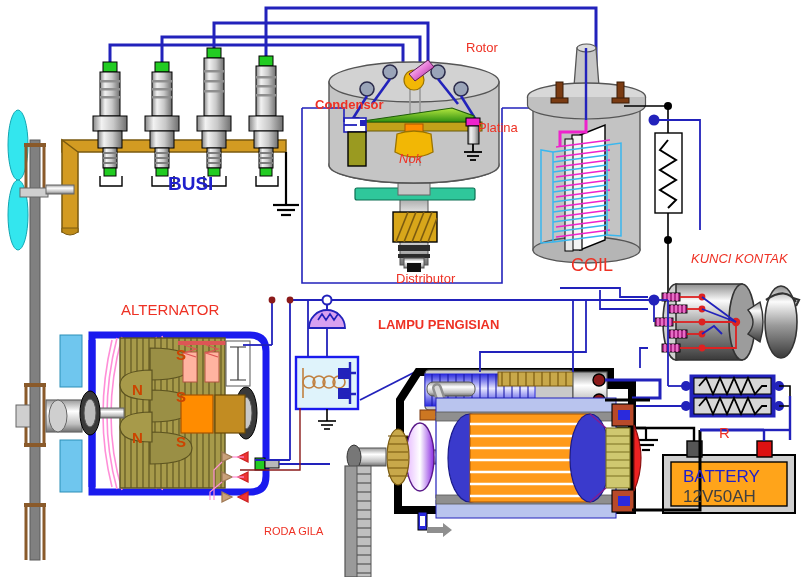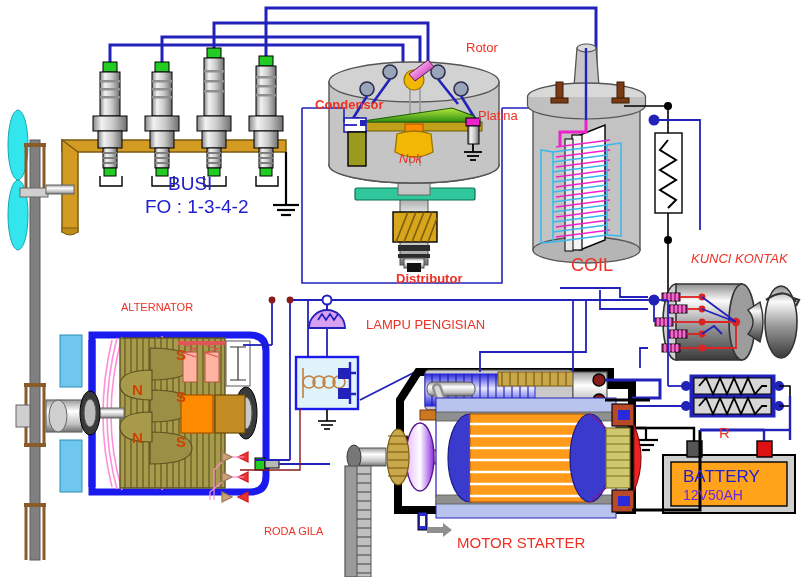--- a/index.html
+++ b/index.html
@@ -2,21 +2,21 @@
 <html><head>
 <meta charset="utf-8">
 <style>
   html,body{margin:0;padding:0;background:#ffffff;}
   body{width:808px;height:577px;overflow:hidden;
        font-family:"Liberation Sans", sans-serif;}
   #stage{position:relative;width:808px;height:577px;background:#fff;}
   #stage svg{position:absolute;left:0;top:0;}
   .lbl{position:absolute;white-space:nowrap;}
   .lbl-red{color:#ee3124;font-size:13px;}
-  .lbl-blue{color:#2020cc;font-size:19px;font-weight:normal;}
+  .lbl-blue{color:#2020cc;font-size:19px;font-weight:bold;}
 </style>
 </head>
 <body>
 
 <div id="stage">
 
 <svg width="808" height="577" viewBox="0 0 808 577">
   <defs>
     <linearGradient id="gMetalV" x1="0" y1="0" x2="1" y2="0">
       <stop offset="0%" stop-color="#888"></stop>
@@ -737,29 +737,27 @@
     <path d="M648,297 L620,297 L620,288 L560,288"></path>
     <path d="M648,309 L600,309 L600,290"></path>
     <path d="M648,348 L640,348 L640,368"></path>
   </g>
   <circle cx="654" cy="300" r="5.5" fill="#2222bb"></circle>
 
 </svg>
 
 <div class="lbl lbl-red" style="left:466px; top:40px;">Rotor</div>
 <div class="lbl lbl-red" style="left:315px; top:97px;font-weight:bold;">Condensor</div>
-<div class="lbl lbl-red" style="left:478px; top:108px;">Platina</div>
+<div class="lbl lbl-red" style="left:478px; top:120px;">Platina</div>
 <div class="lbl lbl-red" style="left:399px; top:151px;font-style:italic;">Nok</div>
 <div class="lbl lbl-blue" style="left:168px; top:173px;">BUSI</div>
-<div class="lbl lbl-blue" style="left:145px; top:196px;">FO : 1-3-4-2</div>
-<div class="lbl lbl-red" style="left:396px; top:271px;font-weight:bold;">Distributor</div>
+<div class="lbl lbl-red" style="left:396px; top:271px;">Distributor</div>
 <div class="lbl lbl-red" style="left:571px; top:255px; font-size:18px;">COIL</div>
 <div class="lbl lbl-red" style="left:691px; top:251px;font-style:italic;">KUNCI KONTAK</div>
-<div class="lbl lbl-red" style="left:121px; top:301px; font-size:11px;">ALTERNATOR</div>
-<div class="lbl lbl-red" style="left:366px; top:317px;">LAMPU PENGISIAN</div>
+<div class="lbl lbl-red" style="left:121px; top:301px; font-size:15px;">ALTERNATOR</div>
+<div class="lbl lbl-red" style="left:378px; top:317px;font-weight:bold;">LAMPU PENGISIAN</div>
 <div class="lbl lbl-red" style="left:719px; top:424px; font-size:15px;">R</div>
 <div class="lbl lbl-red" style="left:264px; top:525px; font-size:11px;">RODA GILA</div>
-<div class="lbl lbl-red" style="left:457px; top:534px; font-size:15px;">MOTOR STARTER</div>
 
 <div class="lbl" style="left:683px; top:467px; color:#2020cc; font-size:17px;">BATTERY</div>
-<div class="lbl" style="left:683px; top:487px; color:#6d28d9; font-size:14px;">12V50AH</div>
+<div class="lbl" style="left:683px; top:487px; color:#404040; font-size:17px;">12V50AH</div>
 
 </div>
 
 </body></html>

